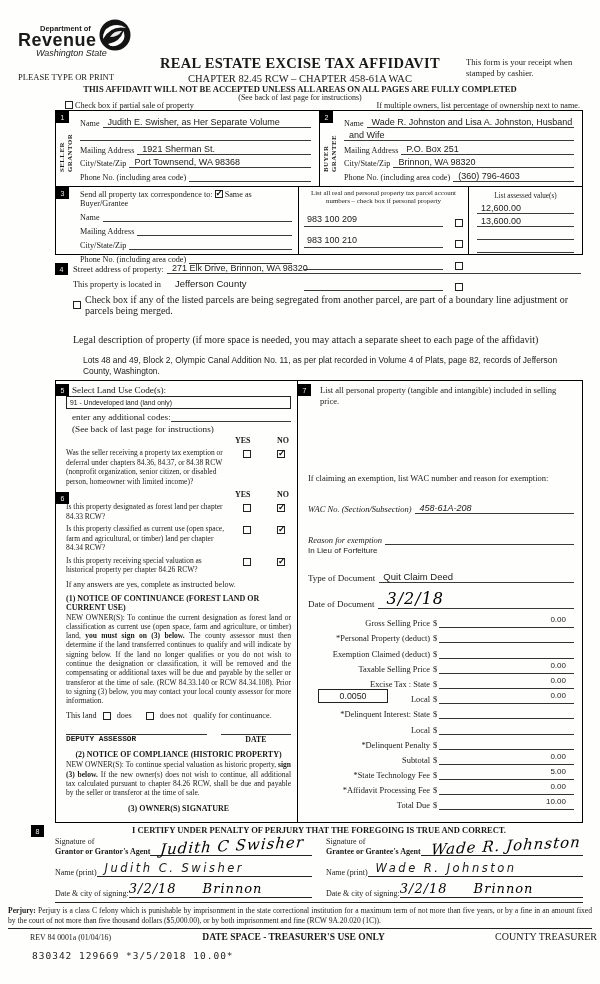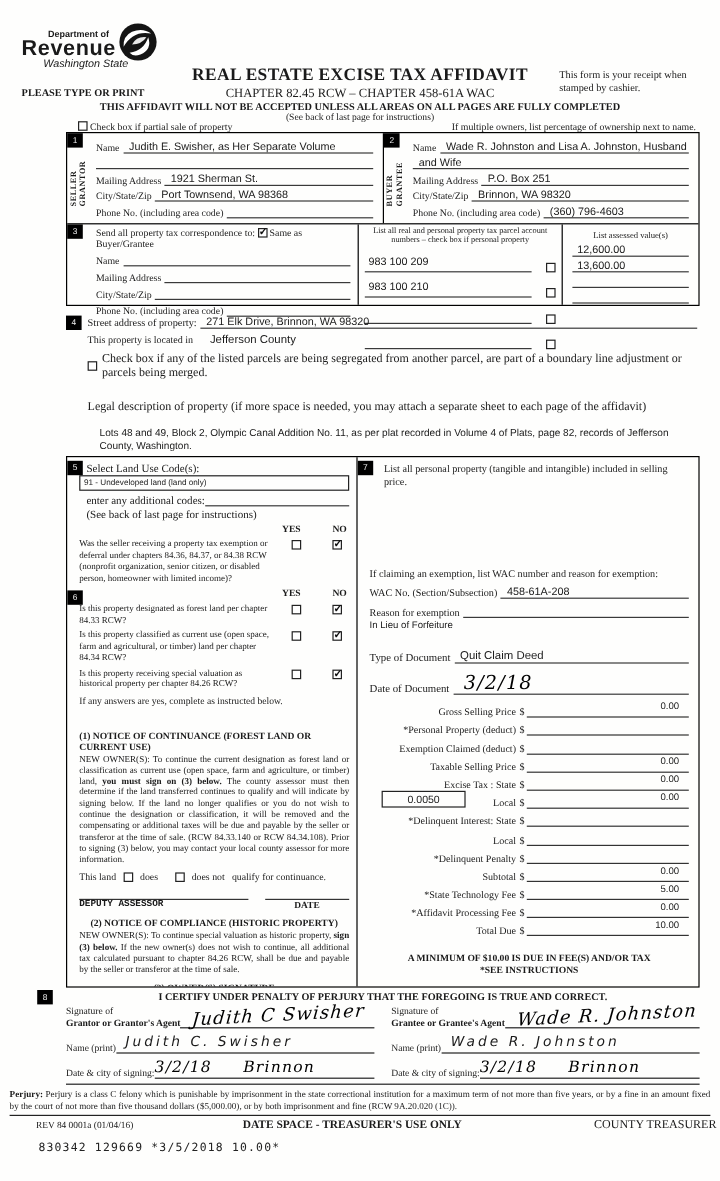--- a/index.html
+++ b/index.html
@@ -12,21 +12,21 @@
   
   .logo { position:absolute; top:24px; left:18px; width:160px; }
   .logo-dept { display:block; font-size:7.5px; font-weight:bold; margin-left:22px; font-family:"Liberation Sans",sans-serif; }
   .logo-rev  { display:block; font-size:18px; font-weight:bold; letter-spacing:.5px; font-family:"Liberation Sans",sans-serif; line-height:15px;}
   .logo-state{ display:block; font-size:9px; font-style:italic; margin-left:18px; font-family:"Liberation Sans",sans-serif;}
   .swoosh { position:absolute; left:80px; top:-6px; }
   .title-block { position:absolute; top:55px; left:150px; width:300px; text-align:center; }
   .title { font-size:14.5px; font-weight:bold; letter-spacing:.3px; }
   .subtitle { font-size:10.5px; margin-top:1px; }
   .receipt-note { position:absolute; top:57px; right:16px; width:118px; font-size:8.6px; line-height:11px; }
-  .please-type { position:absolute; top:72px; left:18px; font-size:8.6px; font-weight:bold;}
+  .please-type { position:absolute; top:72px; left:18px; font-size:8.6px; font-weight:normal;}
   .warn { position:absolute; top:84px; left:0; width:100%; text-align:center; font-size:8.6px; font-weight:bold; }
   .seeback { position:absolute; top:93px; left:0; width:100%; text-align:center; font-size:8px; }
   .partial-row { position:absolute; top:101px; left:65px; right:20px; display:flex; font-size:8.2px; }
   .partial-row .note { margin-left:auto; }
   
   .cb { display:inline-block; width:8px; height:8px; border:1px solid #222; background:#fff; position:relative; vertical-align:-1px; flex:none;}
   .cb.checked::after { content:"✓"; position:absolute; left:0px; top:-3px; font-size:9px; font-weight:bold; color:#111; }
   .secbox { position:absolute; width:13px; height:12px; background:#000; color:#eee; font-size:7px;
             display:flex; align-items:center; justify-content:center; font-family:"Liberation Sans",sans-serif; z-index:3;}
   .field { display:flex; align-items:flex-end; gap:3px; }
@@ -73,35 +73,35 @@
   .lu-title { font-size:9.2px; margin-left:6px;}
   .lu-box { border:1px solid #222; margin-top:1px; height:13px; font-family:"Liberation Sans",sans-serif; font-size:6.8px; padding:2px 3px; }
   .lu-codes { display:flex; align-items:flex-end; margin-top:2px; margin-left:6px;}
   .lu-codes .f-label{ font-size:9.2px; }
   .lu-see { font-size:9.2px; margin-left:6px; margin-top:2px;}
   .yn-head { display:flex; margin-left:auto; width:56px; justify-content:space-between; font-size:8px; font-weight:bold; padding-right:2px; margin-top:2px;}
   .yn-row { display:flex; margin-top:3px; }
   .yn-q { flex:1; font-size:7.5px; line-height:9.5px; padding-right:5px; }
   .yn-cells { width:56px; display:flex; justify-content:space-between; padding:2px 6px 0 8px; }
   .ifany { font-size:8px; margin-top:5px; }
-  .n-title { font-size:8px; font-weight:bold; margin-top:20px; }
+  .n-title { font-size:8px; font-weight:bold; margin-top:5px; }
   .n-body { font-size:7.55px; line-height:9.3px; text-align:justify; margin-top:1px;}
   .thisland { display:flex; gap:6px; align-items:center; font-size:8.2px; margin-top:6px; }
   .dep-lines { display:flex; gap:14px; margin-top:14px; }
   .dep-l1 { flex:2; border-bottom:1px solid #333; }
   .dep-l2 { flex:1; border-bottom:1px solid #333; }
   .dep-labels { display:flex; gap:14px; font-size:7.8px; font-weight:bold;}
   .dep-labels span:first-child { flex:2; text-align:left;font-family:Liberation Mono, monospace;}
   .dep-labels span:last-child { flex:1; text-align:center;}
   .c-title { text-align:center; font-size:8px; font-weight:bold; margin-top:6px;}
   
   .pp-label { font-size:8.5px; line-height:11px; margin-left:12px; text-indent:0;}
   .blank-area { height:66px; }
   .exm-note { font-size:8.5px; }
-  .col7 .field { margin-top:5px; }
+  .col7 .field { margin-top:20px;font-style:italic; }
   .col7 .f-label { font-size:8.5px; }
   .inlieu { font-family:"Liberation Sans",sans-serif; font-size:8px; margin-top:1px; }
   .doc-row { display:flex; align-items:flex-end; gap:4px; margin-top:6px;}
   .doc-row .f-label { font-size:9px; }
   .doc-val { font-family:"Liberation Sans",sans-serif; font-size:9.5px; padding-left:4px;}
   .fees { margin-top:4px; }
   .fee-row { position:relative; display:flex; align-items:flex-end; height:15.2px; }
   .fee-label { width:122px; text-align:right; font-size:8.4px; white-space:nowrap; }
   .dollar { font-size:8.4px; padding:0 2px 0 3px; }
   .fee-line { flex:1; border-bottom:1px solid #333; min-height:10px; text-align:right; }

